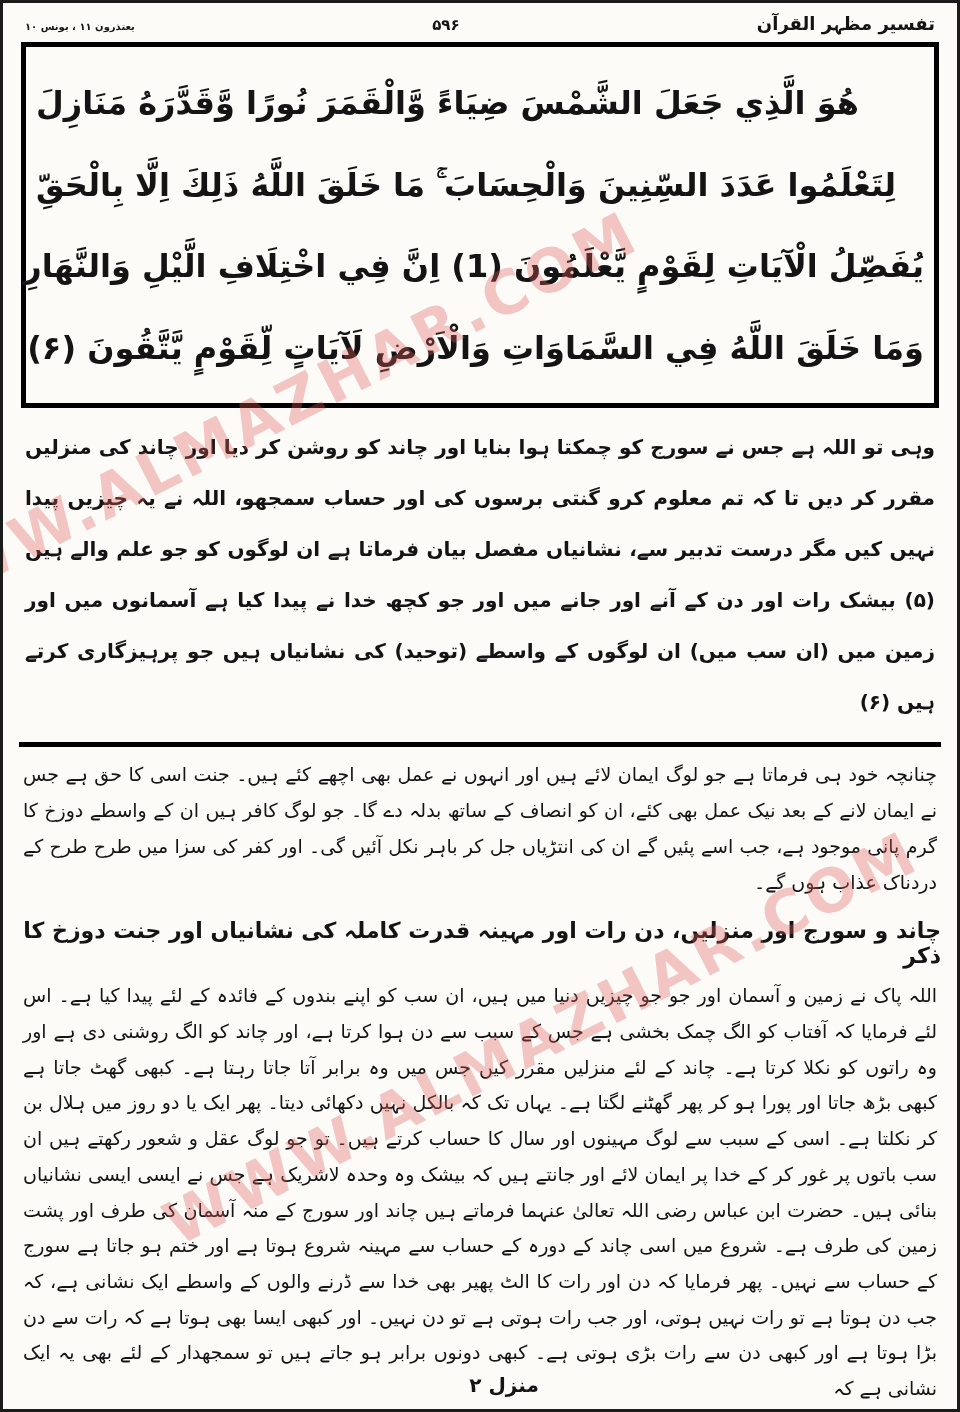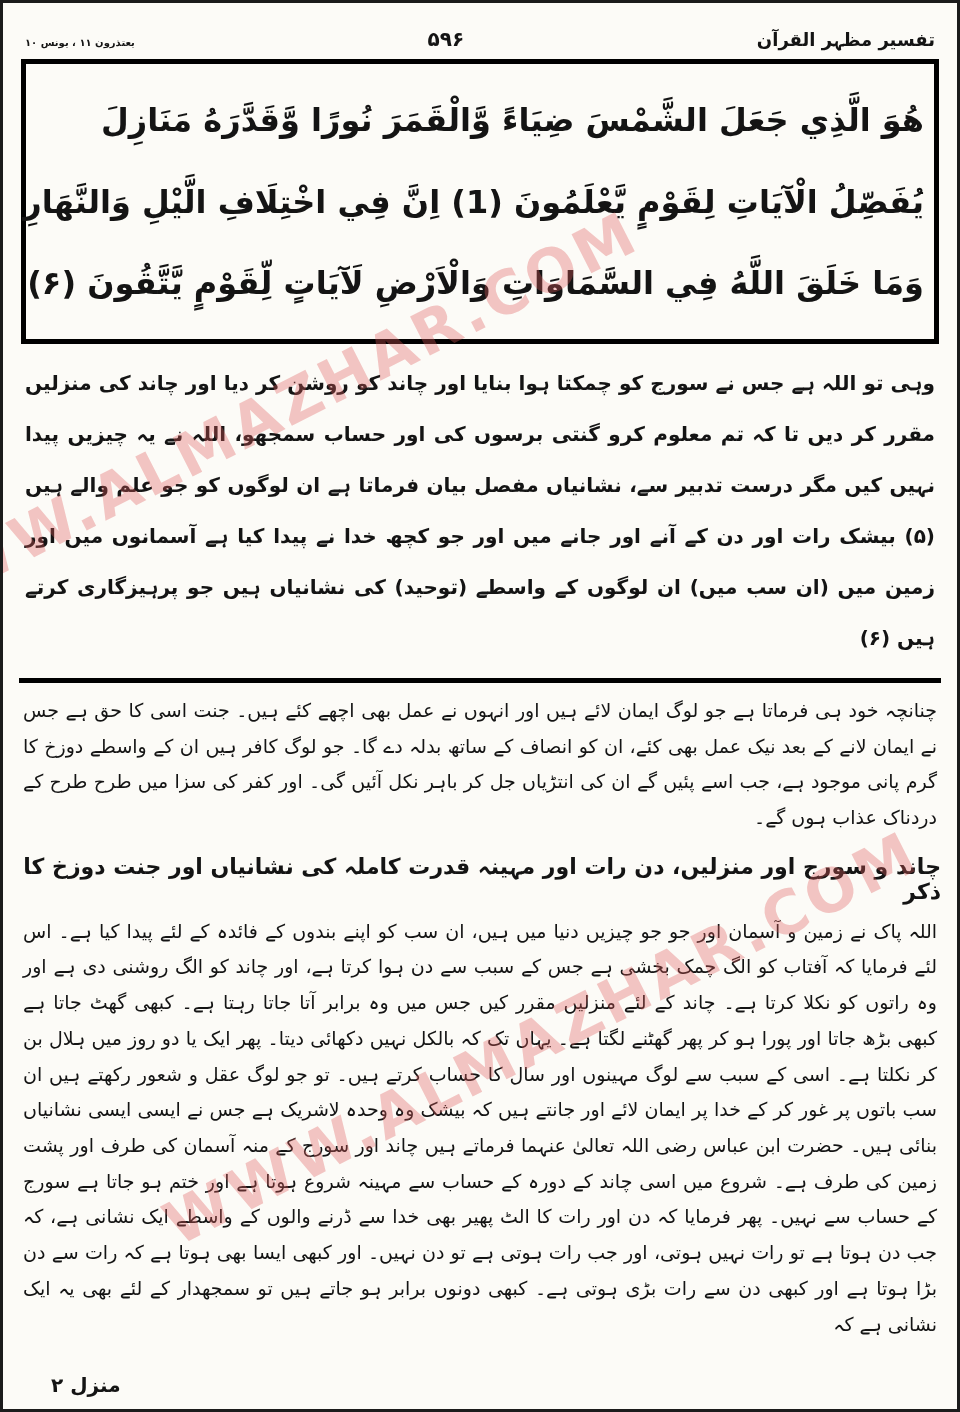--- a/index.html
+++ b/index.html
@@ -13,29 +13,29 @@
     overflow:hidden;
     color:#141414;
     direction:rtl;
   }
   
   .page-header{
     display:flex;align-items:baseline;justify-content:space-between;
     font-size:17px;font-weight:bold;
     padding:2px 6px 6px 6px;
   }
-  .hdr-title{font-size:18px;margin-top:16px;}
-  .hdr-page-no{font-size:20px;letter-spacing:2px;}
+  .hdr-title{font-size:18px;}
+  .hdr-page-no{font-size:15px;letter-spacing:2px;}
   .hdr-juz{font-size:10px;}
   
   .verse-box{
     border:5px solid #000;
     margin:2px 2px 10px 2px;
     padding:16px 10px 14px 10px;
-    text-align:right;
+    text-align:left;
   }
   .verse-line{
     font-size:32px;font-weight:bold;
     line-height:2.55;
     white-space:nowrap;
   }
   
   .translation{
     font-size:20px;font-weight:600;
     line-height:2.55;
@@ -56,21 +56,21 @@
   }
   .commentary.first{margin-bottom:18px;}
   .section-heading{
     font-size:22px;font-weight:bold;
     text-align:right;
     margin:10px 0 10px 0;
   }
   
   .page-footer{
     position:absolute;bottom:12px;left:0;right:0;
-    text-align:left;
+    text-align:center;
     font-size:20px;font-weight:bold;margin-left:48px;
   }
   
   .watermark{
     position:absolute;
     font-size:60px;font-weight:bold;letter-spacing:4px;
     color:rgba(222,90,90,0.34);
     transform:rotate(-27deg);
     white-space:nowrap;
     pointer-events:none;user-select:none;
@@ -89,20 +89,21 @@
   <div class="watermark wm2">WWW.ALMAZHAR.COM</div>
 
   <header class="page-header">
     <span class="hdr-title">تفسیر مظہر القرآن</span>
     <span class="hdr-page-no">۵۹۶</span>
     <span class="hdr-juz">یعتذرون ۱۱ ، یونس ۱۰</span>
   </header>
 
   <section class="verse-box">
     <div class="verse-line">هُوَ الَّذِي جَعَلَ الشَّمْسَ ضِيَاءً وَّالْقَمَرَ نُورًا وَّقَدَّرَهُ مَنَازِلَ</div>
+    <div class="verse-line">لِتَعْلَمُوا عَدَدَ السِّنِينَ وَالْحِسَابَ ۚ مَا خَلَقَ اللَّهُ ذَلِكَ اِلَّا بِالْحَقِّ</div>
     <div class="verse-line">يُفَصِّلُ الْآيَاتِ لِقَوْمٍ يَّعْلَمُونَ (1) اِنَّ فِي اخْتِلَافِ الَّيْلِ وَالنَّهَارِ</div>
     <div class="verse-line">وَمَا خَلَقَ اللَّهُ فِي السَّمَاوَاتِ وَالْاَرْضِ لَآيَاتٍ لِّقَوْمٍ يَّتَّقُونَ (۶)</div>
   </section>
 
   <section class="translation">وہی تو اللہ ہے جس نے سورج کو چمکتا ہوا بنایا اور چاند کو روشن کر دیا اور چاند کی منزلیں مقرر کر دیں تا کہ تم معلوم کرو گنتی برسوں کی اور حساب سمجھو، اللہ نے یہ چیزیں پیدا نہیں کیں مگر درست تدبیر سے، نشانیاں مفصل بیان فرماتا ہے ان لوگوں کو جو علم والے ہیں (۵) بیشک رات اور دن کے آنے اور جانے میں اور جو کچھ خدا نے پیدا کیا ہے آسمانوں میں اور زمین میں (ان سب میں) ان لوگوں کے واسطے (توحید) کی نشانیاں ہیں جو پرہیزگاری کرتے ہیں (۶)</section>
 
   <hr class="divider">
 
   <section class="commentary first">چنانچہ خود ہی فرماتا ہے جو لوگ ایمان لائے ہیں اور انہوں نے عمل بھی اچھے کئے ہیں۔ جنت اسی کا حق ہے جس نے ایمان لانے کے بعد نیک عمل بھی کئے، ان کو انصاف کے ساتھ بدلہ دے گا۔ جو لوگ کافر ہیں ان کے واسطے دوزخ کا گرم پانی موجود ہے، جب اسے پئیں گے ان کی انتڑیاں جل کر باہر نکل آئیں گی۔ اور کفر کی سزا میں طرح طرح کے دردناک عذاب ہوں گے۔</section>
 

